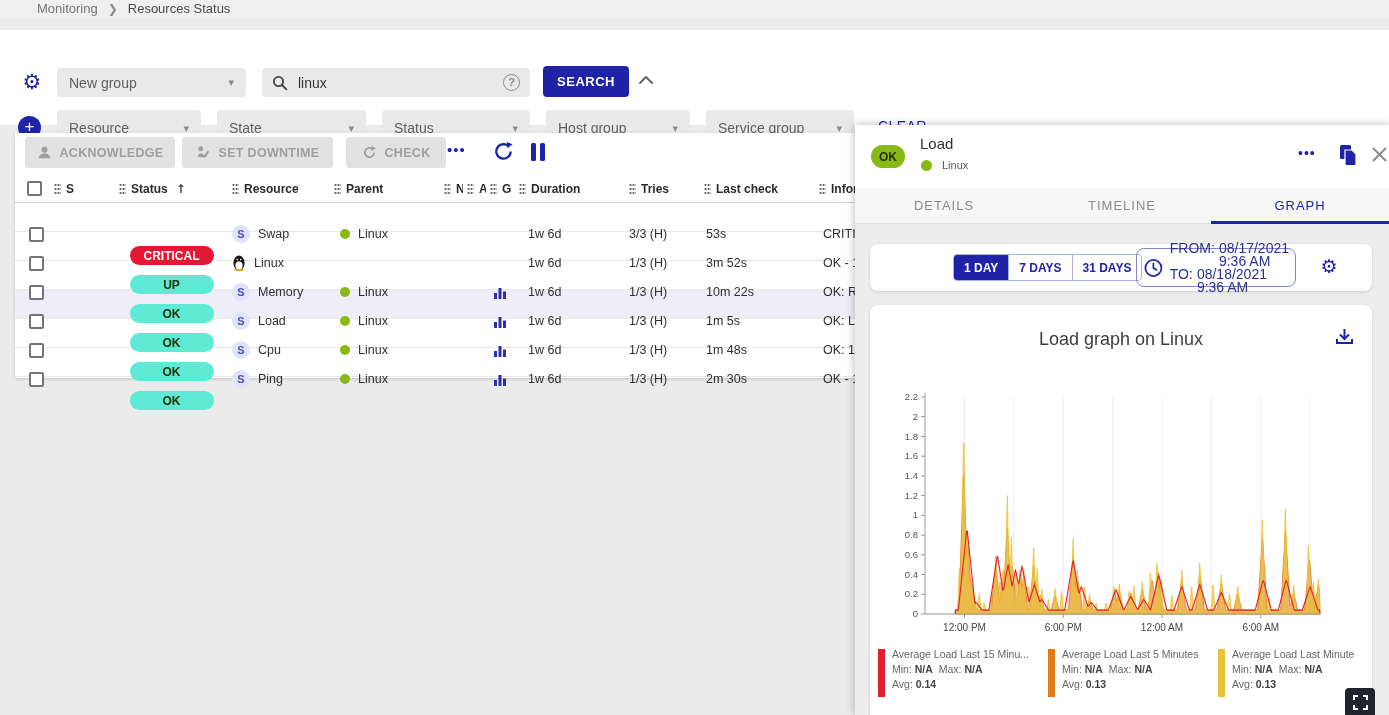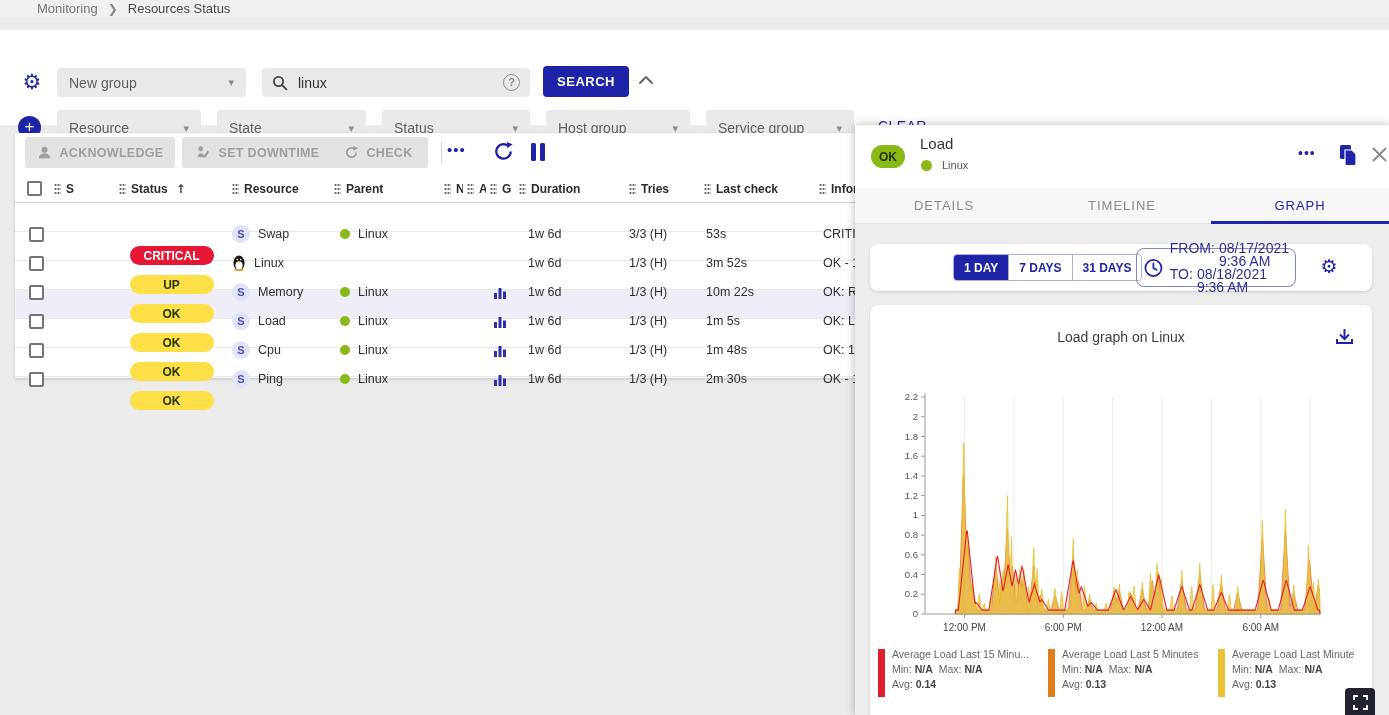--- a/index.html
+++ b/index.html
@@ -58,21 +58,21 @@
           background-size:3px 4px; width:7px; }
   .sortarrow { color:#444; font-size:12px; font-family:"DejaVu Sans",sans-serif; margin-left:3px; }
   .trow { height:29px; border-bottom:1px solid #e8e8e8; font-size:12.5px; color:#303030; cursor:pointer; }
   .trow.selected { background:#efedf8; }
   .cell { padding-left:8px; overflow:hidden; white-space:nowrap; }
   .ckcell { display:flex; justify-content:center; }
   .checkbox { width:15px; height:15px; border:2px solid #757575; border-radius:2px; background:#fff; cursor:pointer; }
   .pill { width:84px; height:19px; border-radius:10px; font-size:12px; font-weight:bold;
           display:flex; align-items:center; justify-content:center; margin:0 auto; }
   .pill-critical { background:#e51735; color:#fff; }
-  .pill-ok { background:#fde047; color:#263200; }
+  .pill-ok { background:#5eead4; color:#263200; }
   .statuscell { display:flex; justify-content:center;margin-top:43px; }
   .rescell { display:flex; align-items:center; gap:8px; padding-left:4px; }
   .sicon { width:18px; height:18px; border-radius:50%; background:#e1e3f7; color:#4c53bb; flex:none;
            font-size:11px; font-weight:bold; display:flex; align-items:center; justify-content:center; }
   .parcell { display:flex; align-items:center; gap:8px; padding-left:10px; }
   .hostdot { width:10px; height:10px; border-radius:50%; background:#88b917; flex:none; }
   .gcell { display:flex; justify-content:center; }
 
   
   .panel { position:absolute; left:855px; top:125px; width:534px; height:590px; background:#ededed;
@@ -106,21 +106,21 @@
   .rangebtn.sel { background:#1f23a8; color:#fff; }
   .datebox { position:absolute; left:266px; top:4px; width:160px; height:39px; border:1px solid #7d87c9;
              border-radius:8px; display:flex; align-items:center; gap:6px; padding:0 6px; cursor:pointer; }
   .datelines { flex:1; font-size:14px; color:#2a308f; }
   .dateline { display:flex; justify-content:flex-end; gap:4px; line-height:13px; }
   .panelgear { position:absolute; left:448px; top:11px; width:22px; height:22px; color:#1f23a8;
                font-family:"DejaVu Sans",sans-serif; font-size:19px; line-height:22px; text-align:center; cursor:pointer; }
 
   .graphcard { position:absolute; left:15px; top:180px; width:502px; height:440px; background:#fff;
                border-radius:8px; box-shadow:0 1px 3px rgba(0,0,0,.14); }
-  .gtitle { position:absolute; top:24px; left:0; width:100%; text-align:center; font-size:14px; color:#3d3d3d; }
+  .gtitle { position:absolute; top:24px; left:0; width:100%; text-align:center; font-size:18px; color:#3d3d3d; }
   .dlbtn { position:absolute; right:18px; top:22px; cursor:pointer; }
   .chartsvg { position:absolute; left:20px; top:84px; }
   .legend { position:absolute; left:8px; top:342px; display:flex; gap:8px; }
   .legitem { width:162px; display:flex; gap:7px; cursor:pointer; }
   .legbar { width:7px; height:48px; flex:none; margin-top:2px; }
   .legtext { font-size:10.5px; color:#666; line-height:15px; white-space:nowrap; overflow:hidden; }
   .legval { font-weight:bold; color:#444; }
 
   .fsbtn { position:absolute; left:1345px; top:688px; width:30px; height:30px; background:#20242e;
            border-radius:4px; z-index:9; display:flex; justify-content:center; padding-top:7px; cursor:pointer; }
@@ -199,21 +199,21 @@
       </svg>
       <span>ACKNOWLEDGE</span>
     </button>
     <button class="abtn" style="left:167px;width:151px;">
       <svg width="15" height="15" viewBox="0 0 16 16">
         <circle cx="5" cy="4" r="2.6" fill="#9e9e9e"></circle>
           <path d="M2 13c0-2.8 1.6-4.2 4-4.2l3 2.2 3-5 2 1-3.4 6z" fill="#9e9e9e"></path>
       </svg>
       <span>SET DOWNTIME</span>
     </button>
-    <button class="abtn" style="left:313px;width:100px;">
+    <button class="abtn" style="left:331px;width:100px;">
       <svg width="15" height="15" viewBox="0 0 16 16">
         <path d="M13 8a5 5 0 1 1-2-4" fill="none" stroke="#9e9e9e" stroke-width="1.8"></path>
           <polygon points="10,1 15,3.5 10,6" fill="#9e9e9e"></polygon>
       </svg>
       <span>CHECK</span>
     </button>
     <div class="vdiv"></div>
     <div class="morebtn">•••</div>
     <svg class="iconbtn" style="left:477px;top:7px;" width="23" height="23" viewBox="0 0 24 24">
       <path d="M19.5 12a7.5 7.5 0 1 1-2.7-5.8" fill="none" stroke="#1f23a8" stroke-width="2.4"></path>

